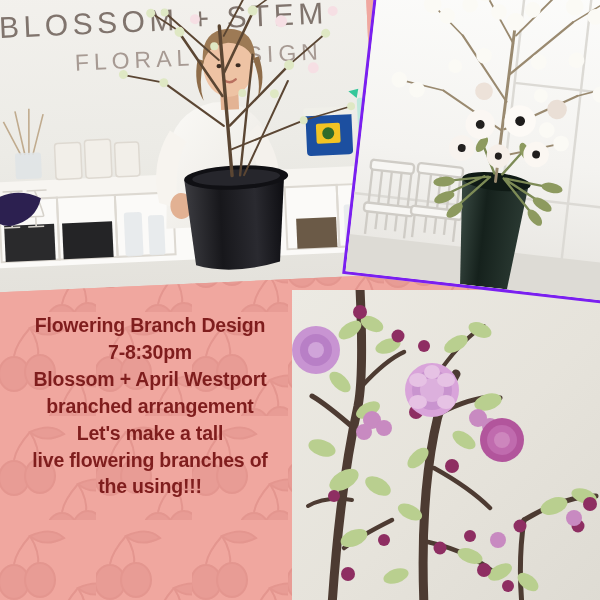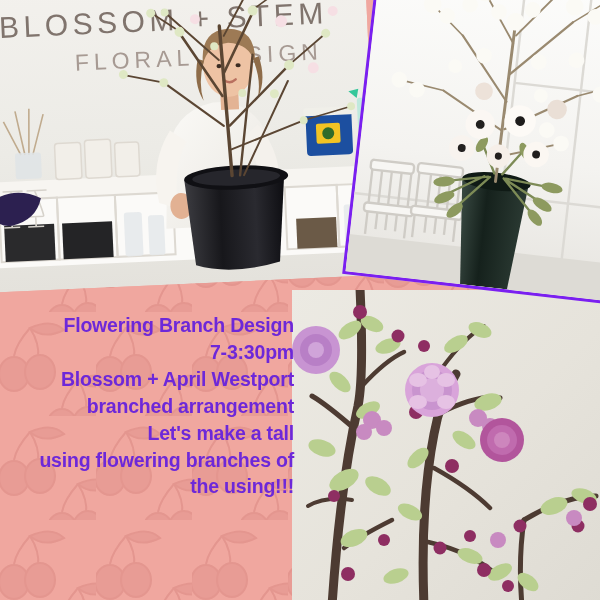--- a/index.html
+++ b/index.html
@@ -58,22 +58,22 @@
   }
 
   .photo svg, .photo .inner { width:100%; height:100%; display:block; }
 
   
   #text-block {
     position:absolute;
     left:0; top:312px;
     width:300px;
     z-index:7;
-    text-align:right;
-    color:#6d28d9;
+    text-align:center;
+    color:#7f1d1d;
     font-weight:bold;
     font-size:19.5px;
     line-height:1.38;
     letter-spacing:-0.2px;
     padding:0 6px;
   }
   #text-block .line { white-space:nowrap; }
   sup { font-size:0.58em; vertical-align:super; line-height:0; }
 </style>
 </head>
@@ -459,21 +459,21 @@
           <circle r="24" fill="#c894d2"></circle>
           <circle r="16" fill="#b87fc6"></circle>
           <circle r="8" fill="#d0a4d9"></circle>
         </g>
       </g>
     </svg>
   </div>
 
   <div id="text-block">
     <div class="line">Flowering Branch Design</div>
-    <div class="line">7-3:30pm</div>
+    <div class="line">7-8:30pm</div>
     <div class="line">Blossom + April Westport</div>
     <div class="line">branched arrangement</div>
     <div class="line">Let's make a tall</div>
-    <div class="line">using flowering branches of</div>
+    <div class="line">live flowering branches of</div>
     <div class="line">the using!!!</div>
   </div>
 
 </div>
 
 </body></html>

